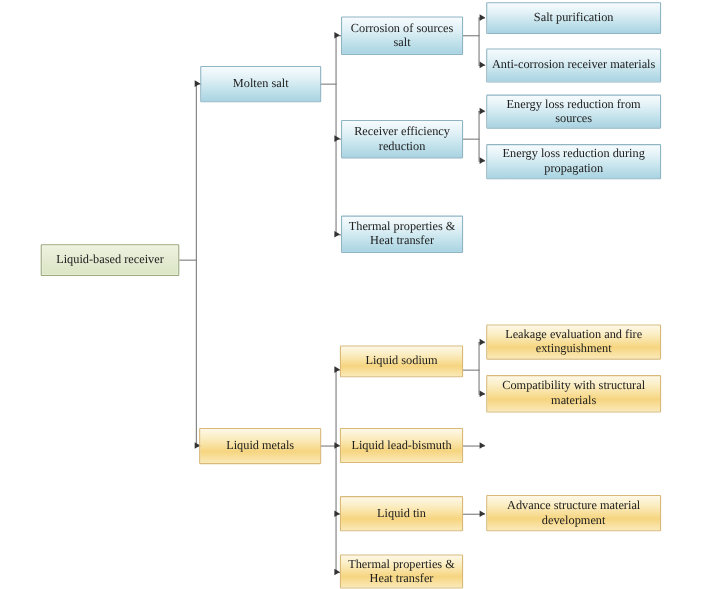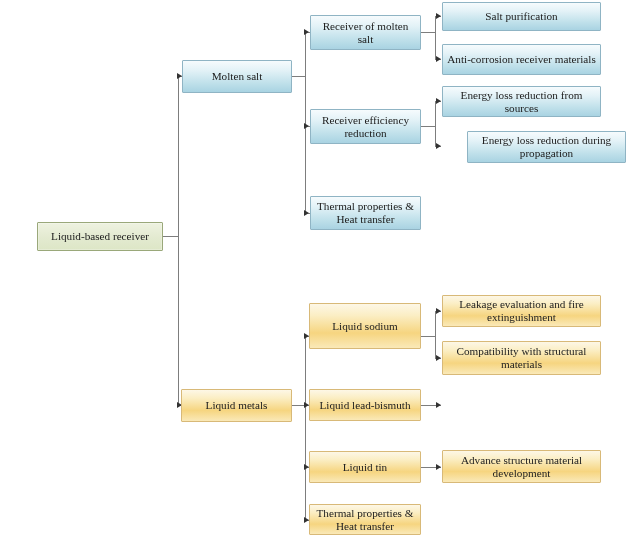--- a/index.html
+++ b/index.html
@@ -110,37 +110,37 @@
   <div class="ln lnh" style="left:420px;top:405px;width:21px;"></div>
   <div class="arw" style="left:436px;top:401.5px;"></div>
 
   <div class="ln lnh" style="left:420px;top:467px;width:21px;"></div>
   <div class="arw" style="left:436px;top:463.5px;"></div>
 
   <div class="node n-root" style="left:37px;top:222px;width:126px;height:29px;">Liquid-based receiver</div>
 
   <div class="node n-blue" style="left:182px;top:60px;width:110px;height:33px;">Molten salt</div>
 
-  <div class="node n-blue" style="left:310px;top:15px;width:111px;height:35px;">Receiver of molten salt</div>
+  <div class="node n-blue" style="left:310px;top:15px;width:111px;height:35px;">Corrosion of sources salt</div>
 
   <div class="node n-blue" style="left:442px;top:2px;width:159px;height:29px;">Salt purification</div>
 
   <div class="node n-blue" style="left:442px;top:44px;width:159px;height:31px;">Anti-corrosion receiver materials</div>
 
   <div class="node n-blue" style="left:310px;top:109px;width:111px;height:35px;">Receiver efficiency reduction</div>
 
   <div class="node n-blue" style="left:442px;top:86px;width:159px;height:31px;">Energy loss reduction from sources</div>
 
-  <div class="node n-blue" style="left:467px;top:131px;width:159px;height:32px;">Energy loss reduction during propagation</div>
+  <div class="node n-blue" style="left:442px;top:131px;width:159px;height:32px;">Energy loss reduction during propagation</div>
 
   <div class="node n-blue" style="left:310px;top:196px;width:111px;height:34px;">Thermal properties &amp; Heat transfer</div>
 
   <div class="node n-yellow" style="left:181px;top:389px;width:111px;height:33px;">Liquid metals</div>
 
-  <div class="node n-yellow" style="left:309px;top:303px;width:112px;height:46px;">Liquid sodium</div>
+  <div class="node n-yellow" style="left:309px;top:314px;width:112px;height:29px;">Liquid sodium</div>
 
   <div class="node n-yellow" style="left:442px;top:295px;width:159px;height:32px;">Leakage evaluation and fire extinguishment</div>
 
   <div class="node n-yellow" style="left:442px;top:341px;width:159px;height:34px;">Compatibility with structural materials</div>
 
   <div class="node n-yellow" style="left:309px;top:389px;width:112px;height:32px;">Liquid lead-bismuth</div>
 
 
   <div class="node n-yellow" style="left:309px;top:451px;width:112px;height:32px;">Liquid tin</div>
 

